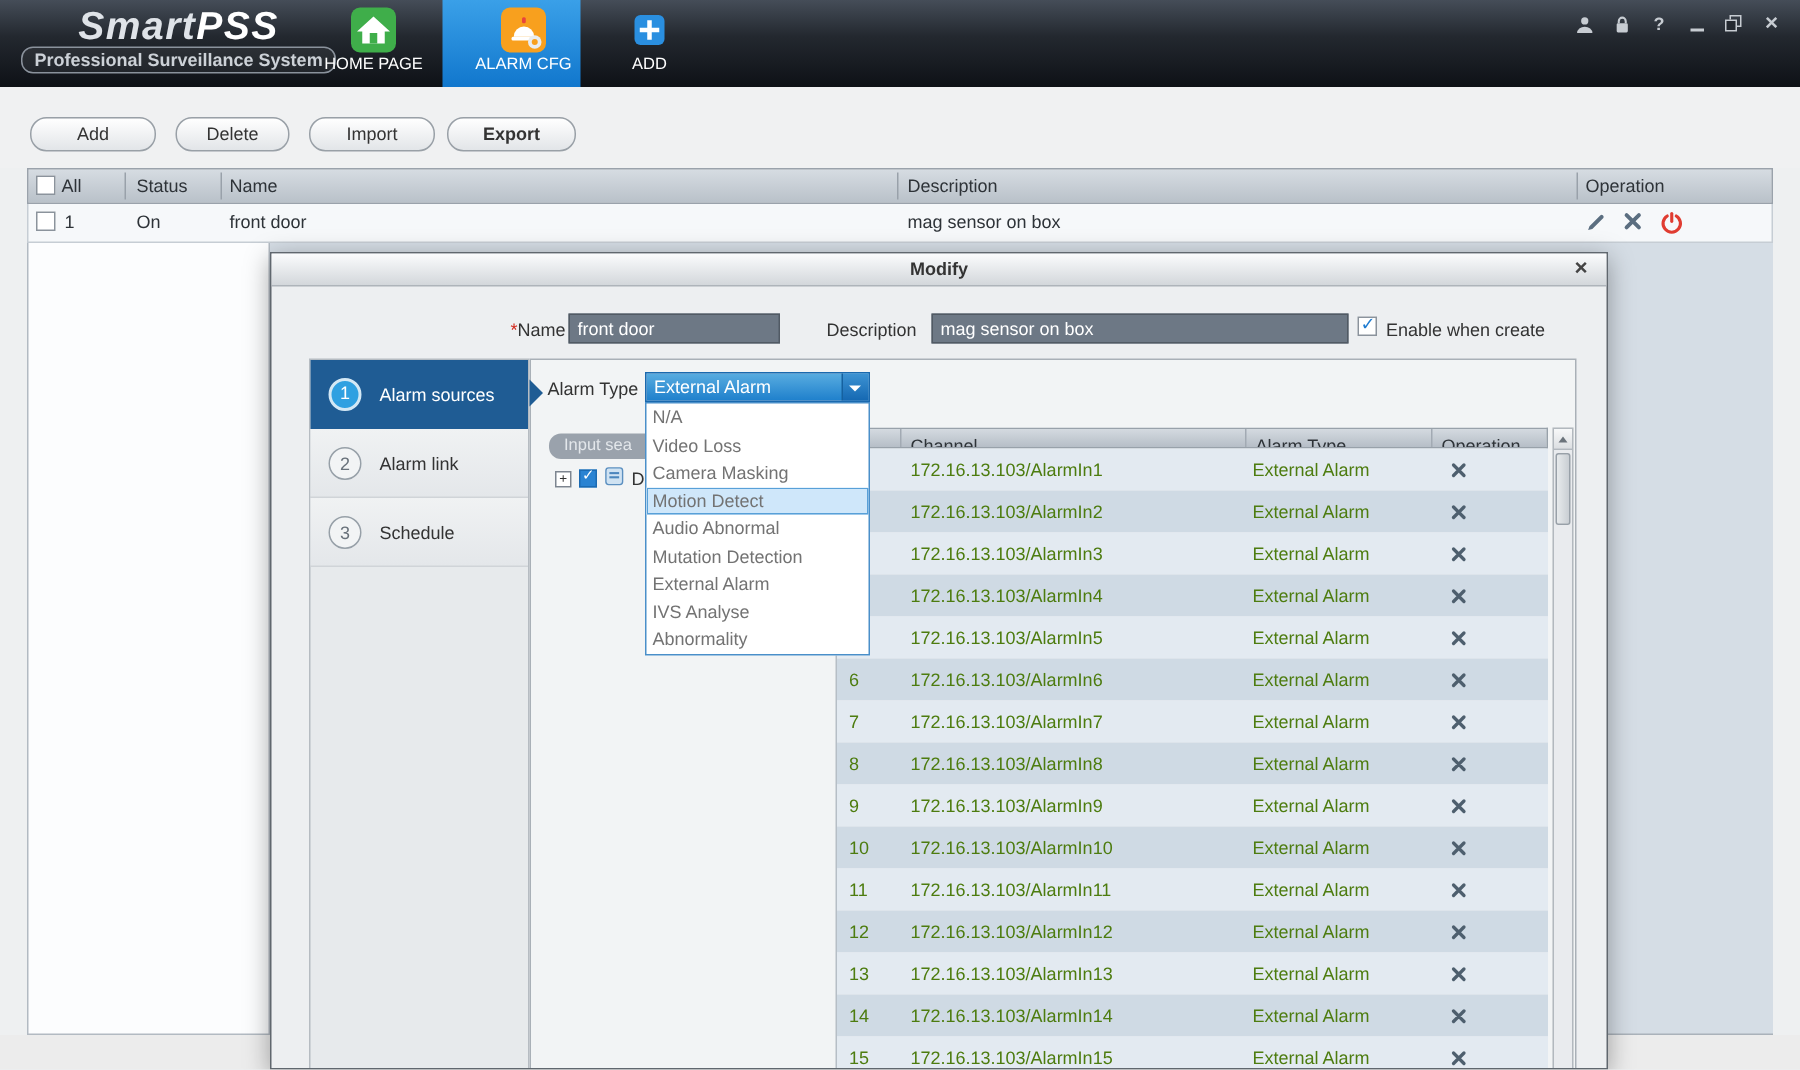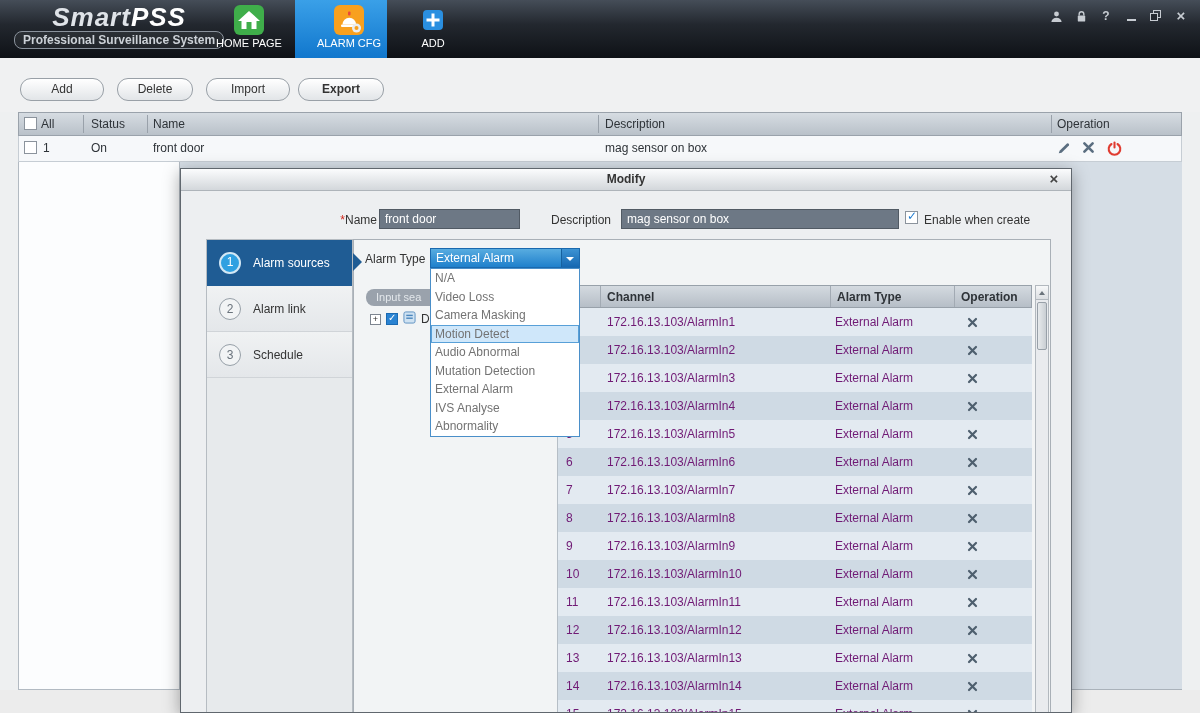--- a/index.html
+++ b/index.html
@@ -122,33 +122,33 @@
               gap:5px; z-index:1; cursor:pointer; }
   .expander { width:11px; height:11px; border:1px solid #7d8590; background:#fff; font-size:9px;
               line-height:9px; text-align:center; color:#333; }
   .tree-cb { width:12px; height:12px; background:#2a83d2; border:1px solid #1b6ab2; position:relative; }
   .tree-cb::after { content:"✓"; position:absolute; left:1px; top:-2px; color:#fff; font-size:10px; }
   #tree-label { font-size:12px; color:#333; }
 
   
   #ct { position:absolute; left:203px; top:45px; width:475px; height:430px; overflow:hidden;
         border-left:1px solid #b6bec6; }
-  #ct-header { display:flex; height:23px; background:linear-gradient(#d4dae0,#b6bec7);
-               border:1px solid #98a1aa; border-left:none;font-weight:bold; }
+  #ct-header { display:flex; height:14px; background:linear-gradient(#d4dae0,#b6bec7);
+               border:1px solid #98a1aa; border-left:none; }
   .ct-hcell { line-height:23px; padding-left:6px; color:#2e3338; border-right:1px solid #a2aab3;
               white-space:nowrap; overflow:hidden; }
   .ct-hcell:last-child { border-right:none; }
   .w-num  { width:43px;  flex:0 0 43px; }
   .w-ch   { width:230px; flex:0 0 230px; }
   .w-type { width:124px; flex:0 0 124px; }
   .w-op   { width:78px;  flex:0 0 78px; }
   .ct-row { display:flex; height:28px; align-items:center; cursor:pointer; }
   .ct-row.odd  { background:#e3eaf1; }
   .ct-row.even { background:#cfdae4; }
-  .ct-cell { white-space:nowrap; overflow:hidden; color:#701a75; }
+  .ct-cell { white-space:nowrap; overflow:hidden; color:#4d7c0f; }
   .c-num  { padding-left:8px; }
   .c-ch   { padding-left:6px; }
   .c-type { padding-left:4px; }
   .c-op   { padding-left:12px; }
   .c-op svg { display:block; }
 
   
   #ct-scroll { position:absolute; left:681px; top:45px; width:14px; height:430px;
                background:#e9ebee; border:1px solid #b2b8be; }
   #ct-scroll .up { height:14px; background:linear-gradient(#f7f8f9,#dcdfe2);

